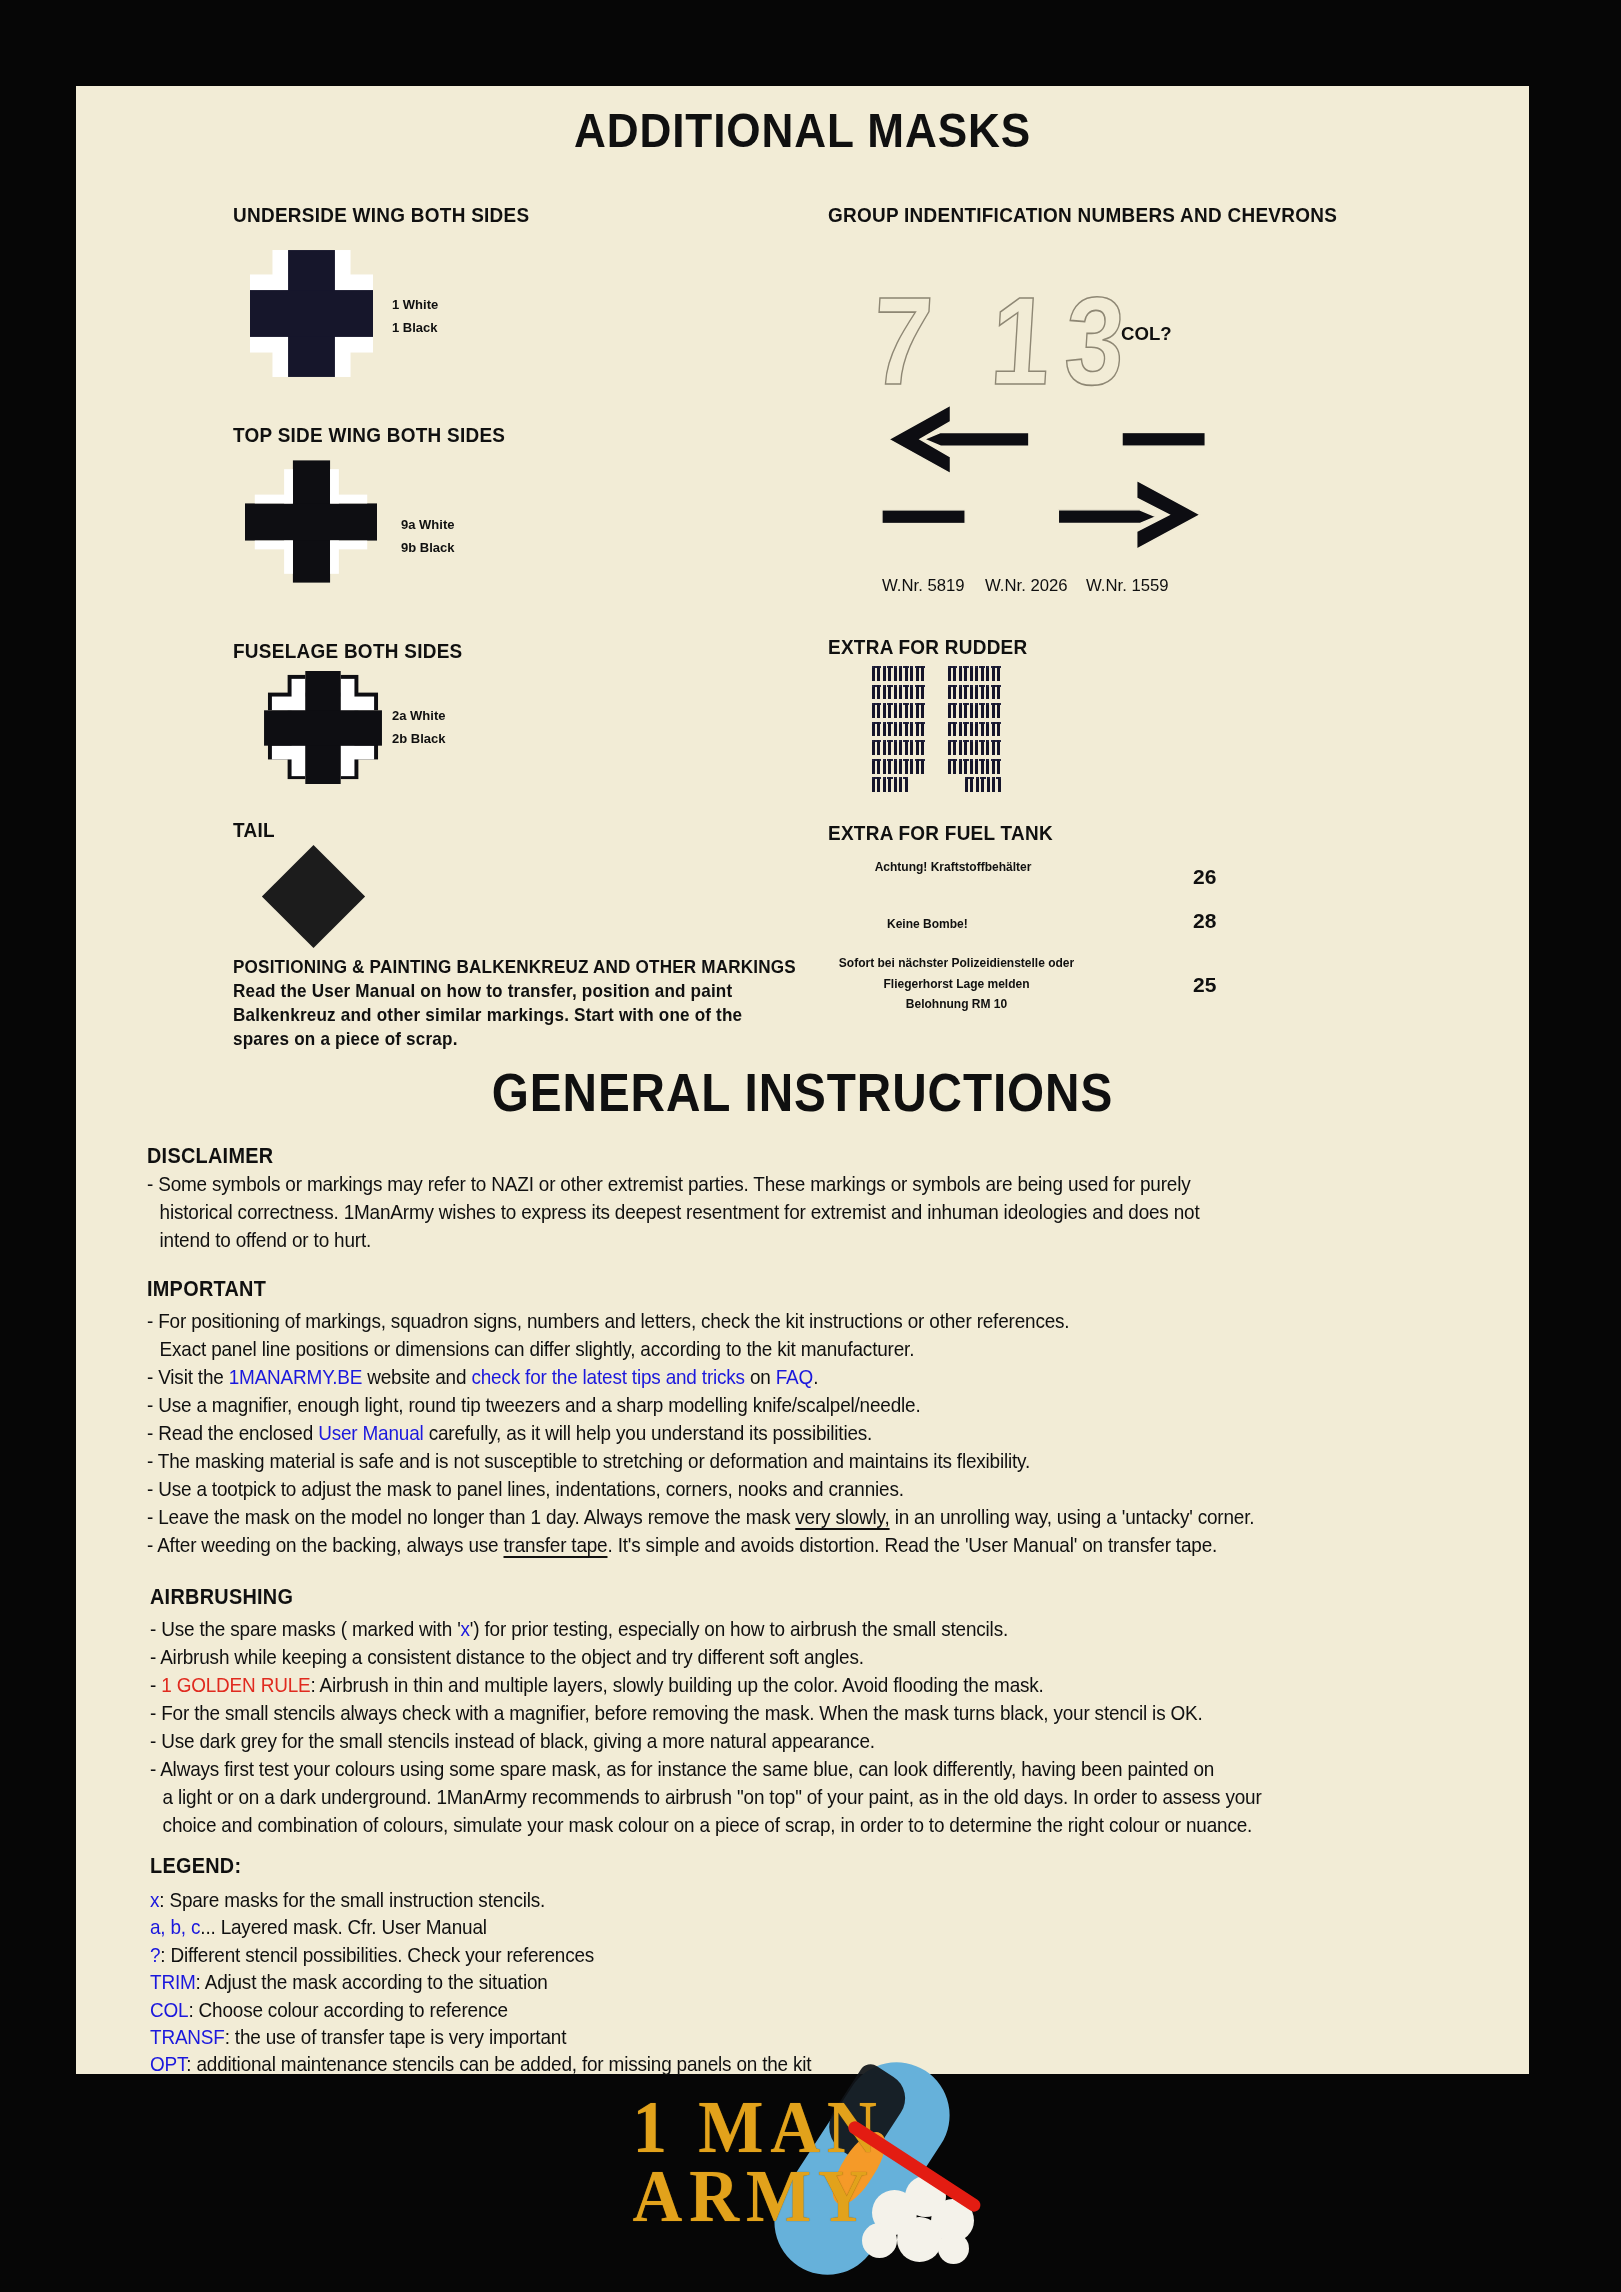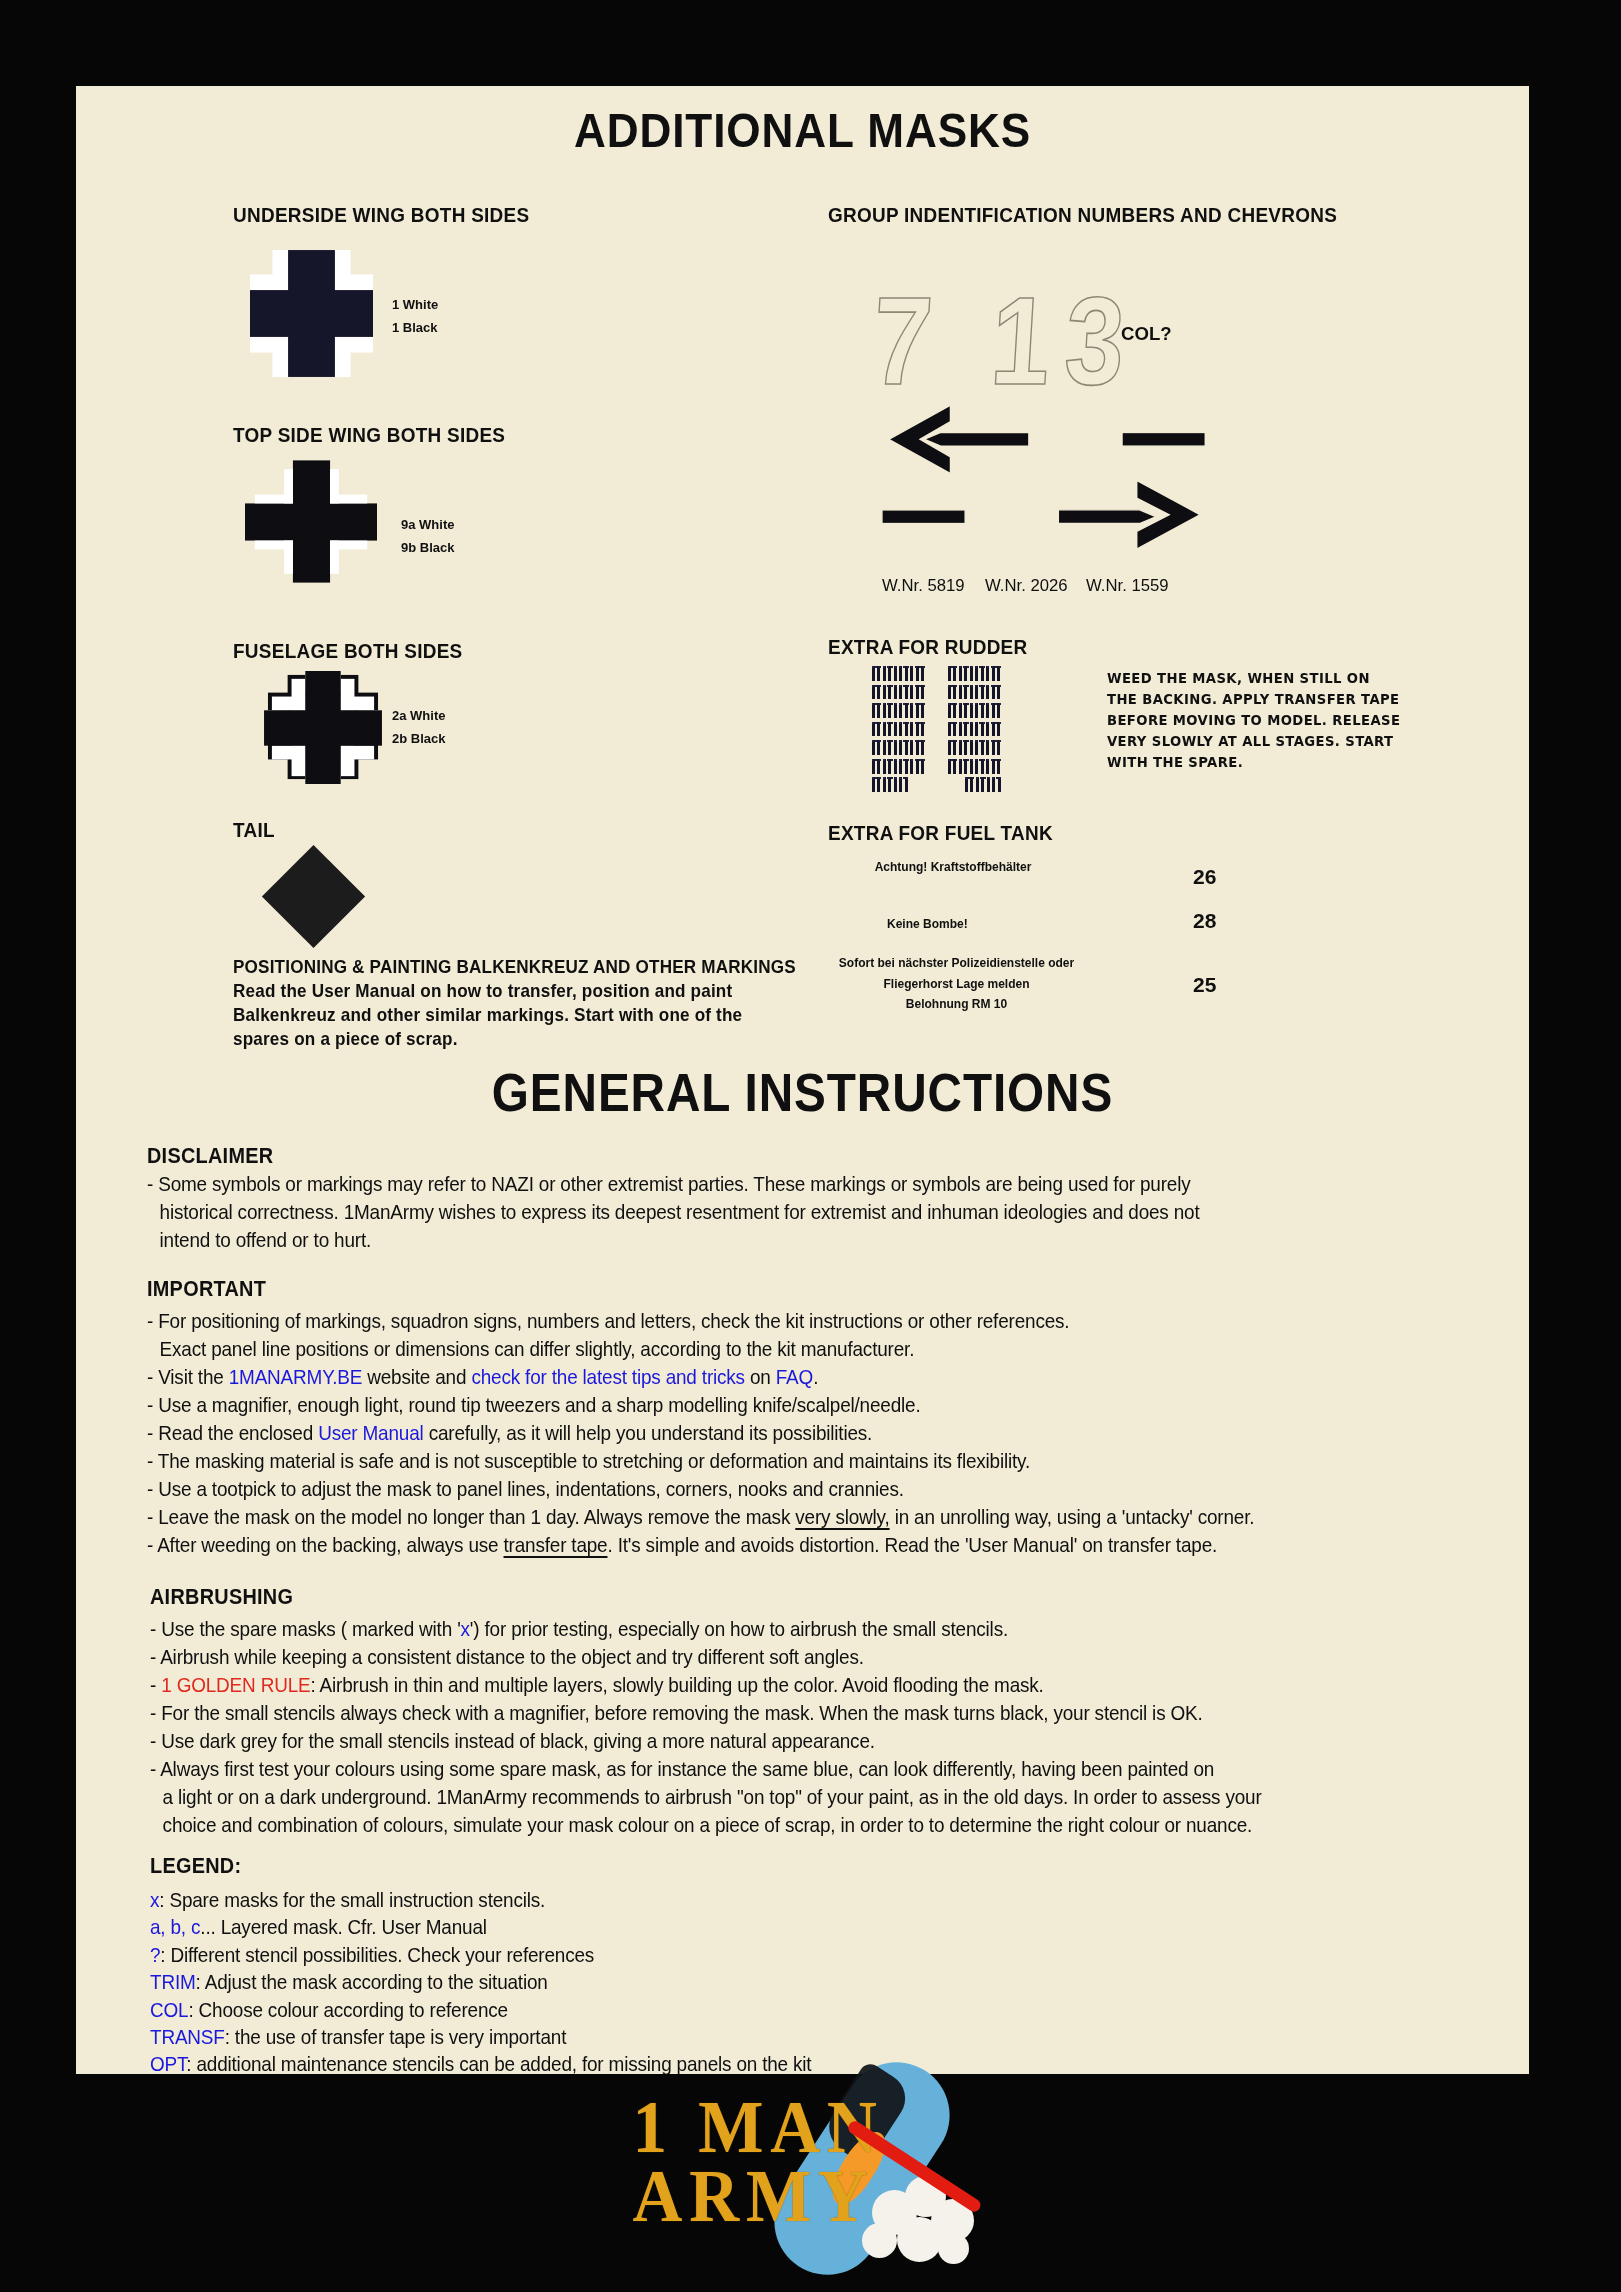--- a/index.html
+++ b/index.html
@@ -206,25 +206,20 @@
   <div class="abs tally" style="left:872px;top:580px;">
     <div class="trow"></div>
       <div class="trow"></div>
       <div class="trow"></div>
     <div class="trow"></div>
       <div class="trow"></div>
       <div class="trow"></div>
     <div class="trow short-r"></div>
   </div>
 
-  <div class="abs weed-note" style="left:1031px;top:582px;width:314px;">WEED THE MASK, WHEN STILL ON
-THE BACKING. APPLY TRANSFER TAPE
-BEFORE MOVING TO MODEL. RELEASE
-VERY SLOWLY AT ALL STAGES. START
-WITH THE SPARE.</div>
 
   <div class="abs sub-h condense" style="left:752px;top:735px;">EXTRA FOR FUEL TANK</div>
 
   <div class="abs fuel-label" style="left:774px;top:771px;width:206px;">Achtung!
 Kraftstoffbehälter</div>
   <div class="abs fuel-num" style="left:1117px;top:779px;">26</div>
 
   <div class="abs fuel-label fuel-label-left" style="left:811px;top:828px;">Keine Bombe!</div>
   <div class="abs fuel-num" style="left:1117px;top:823px;">28</div>
 

